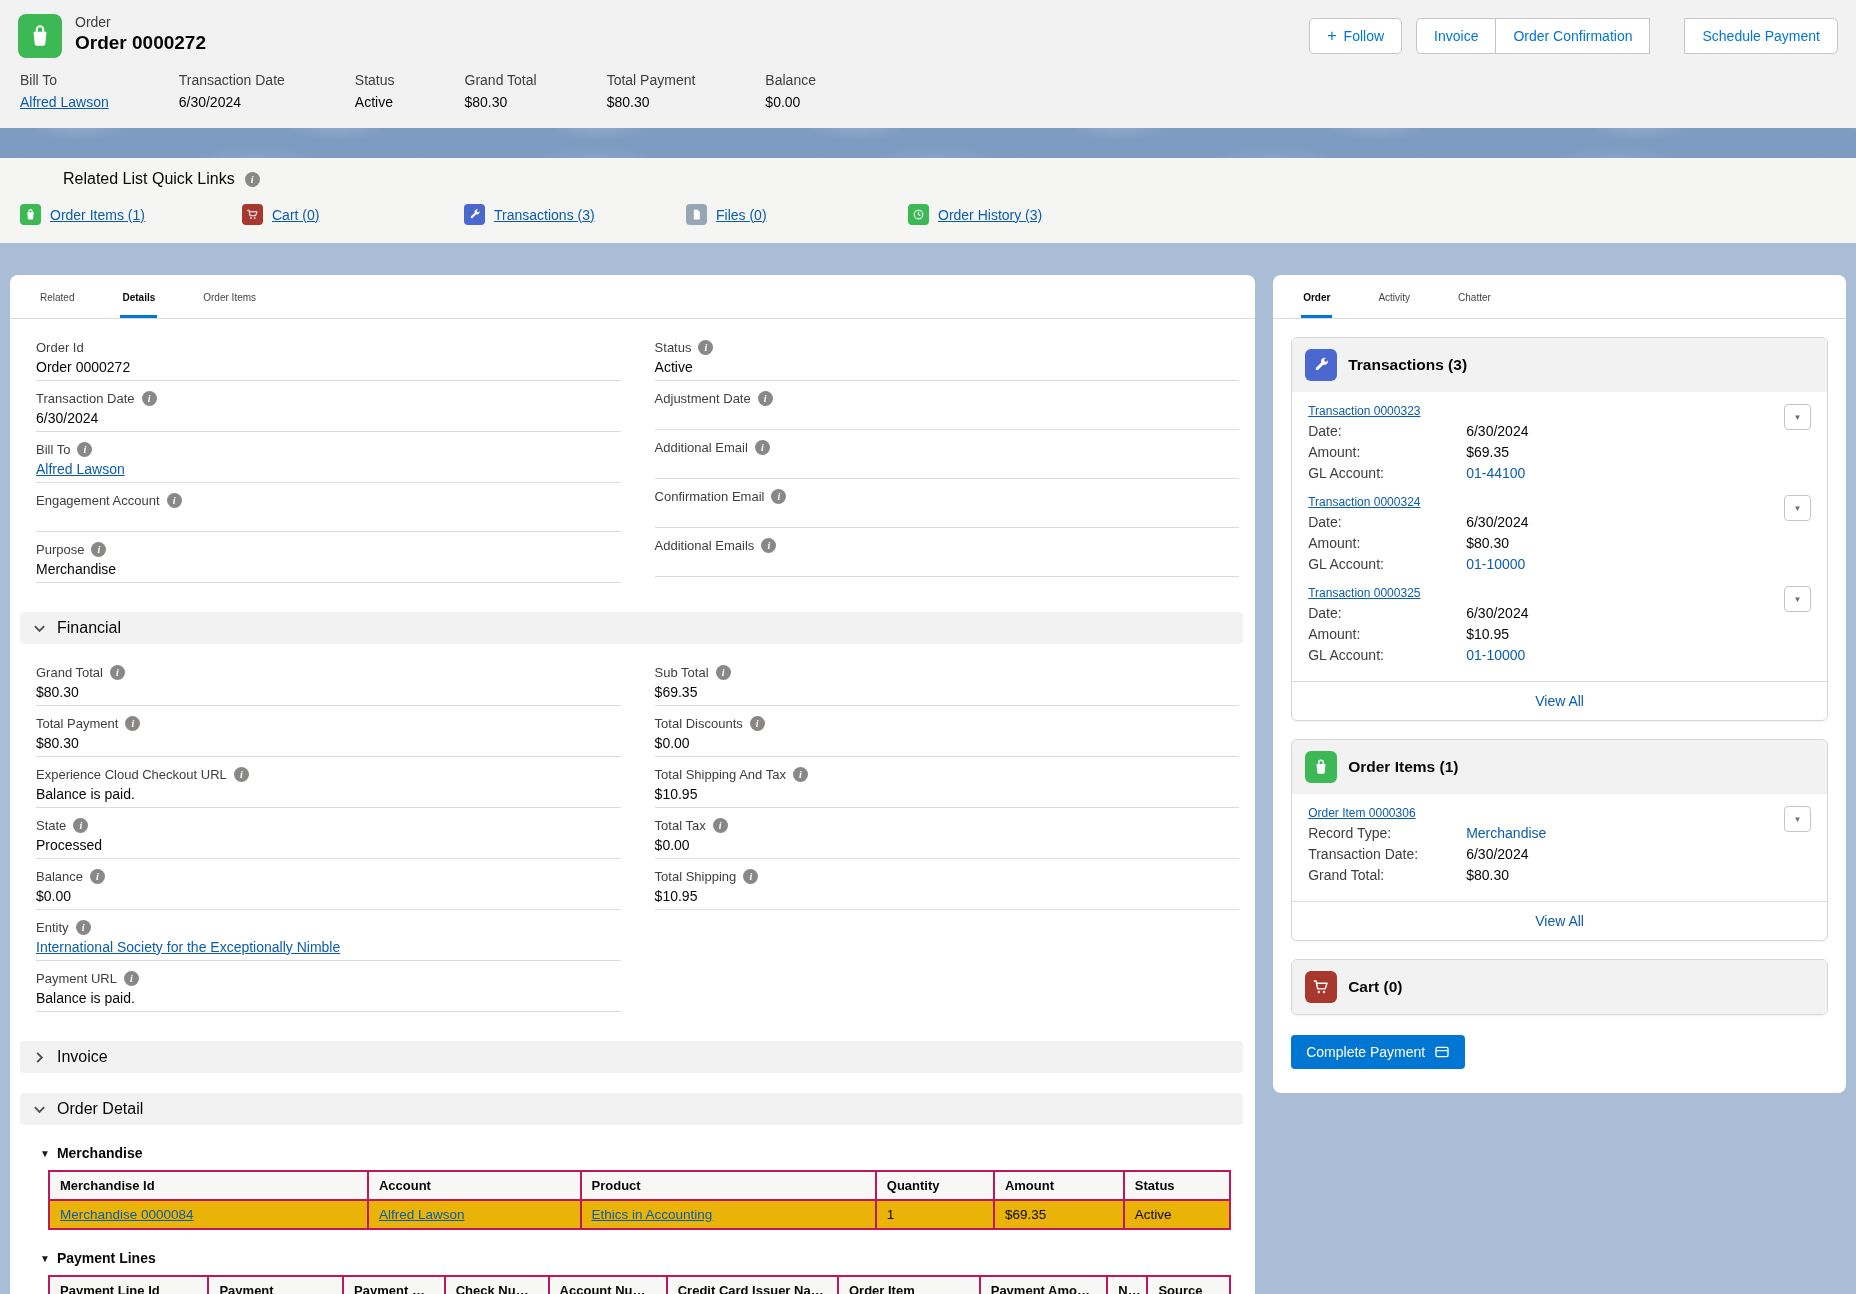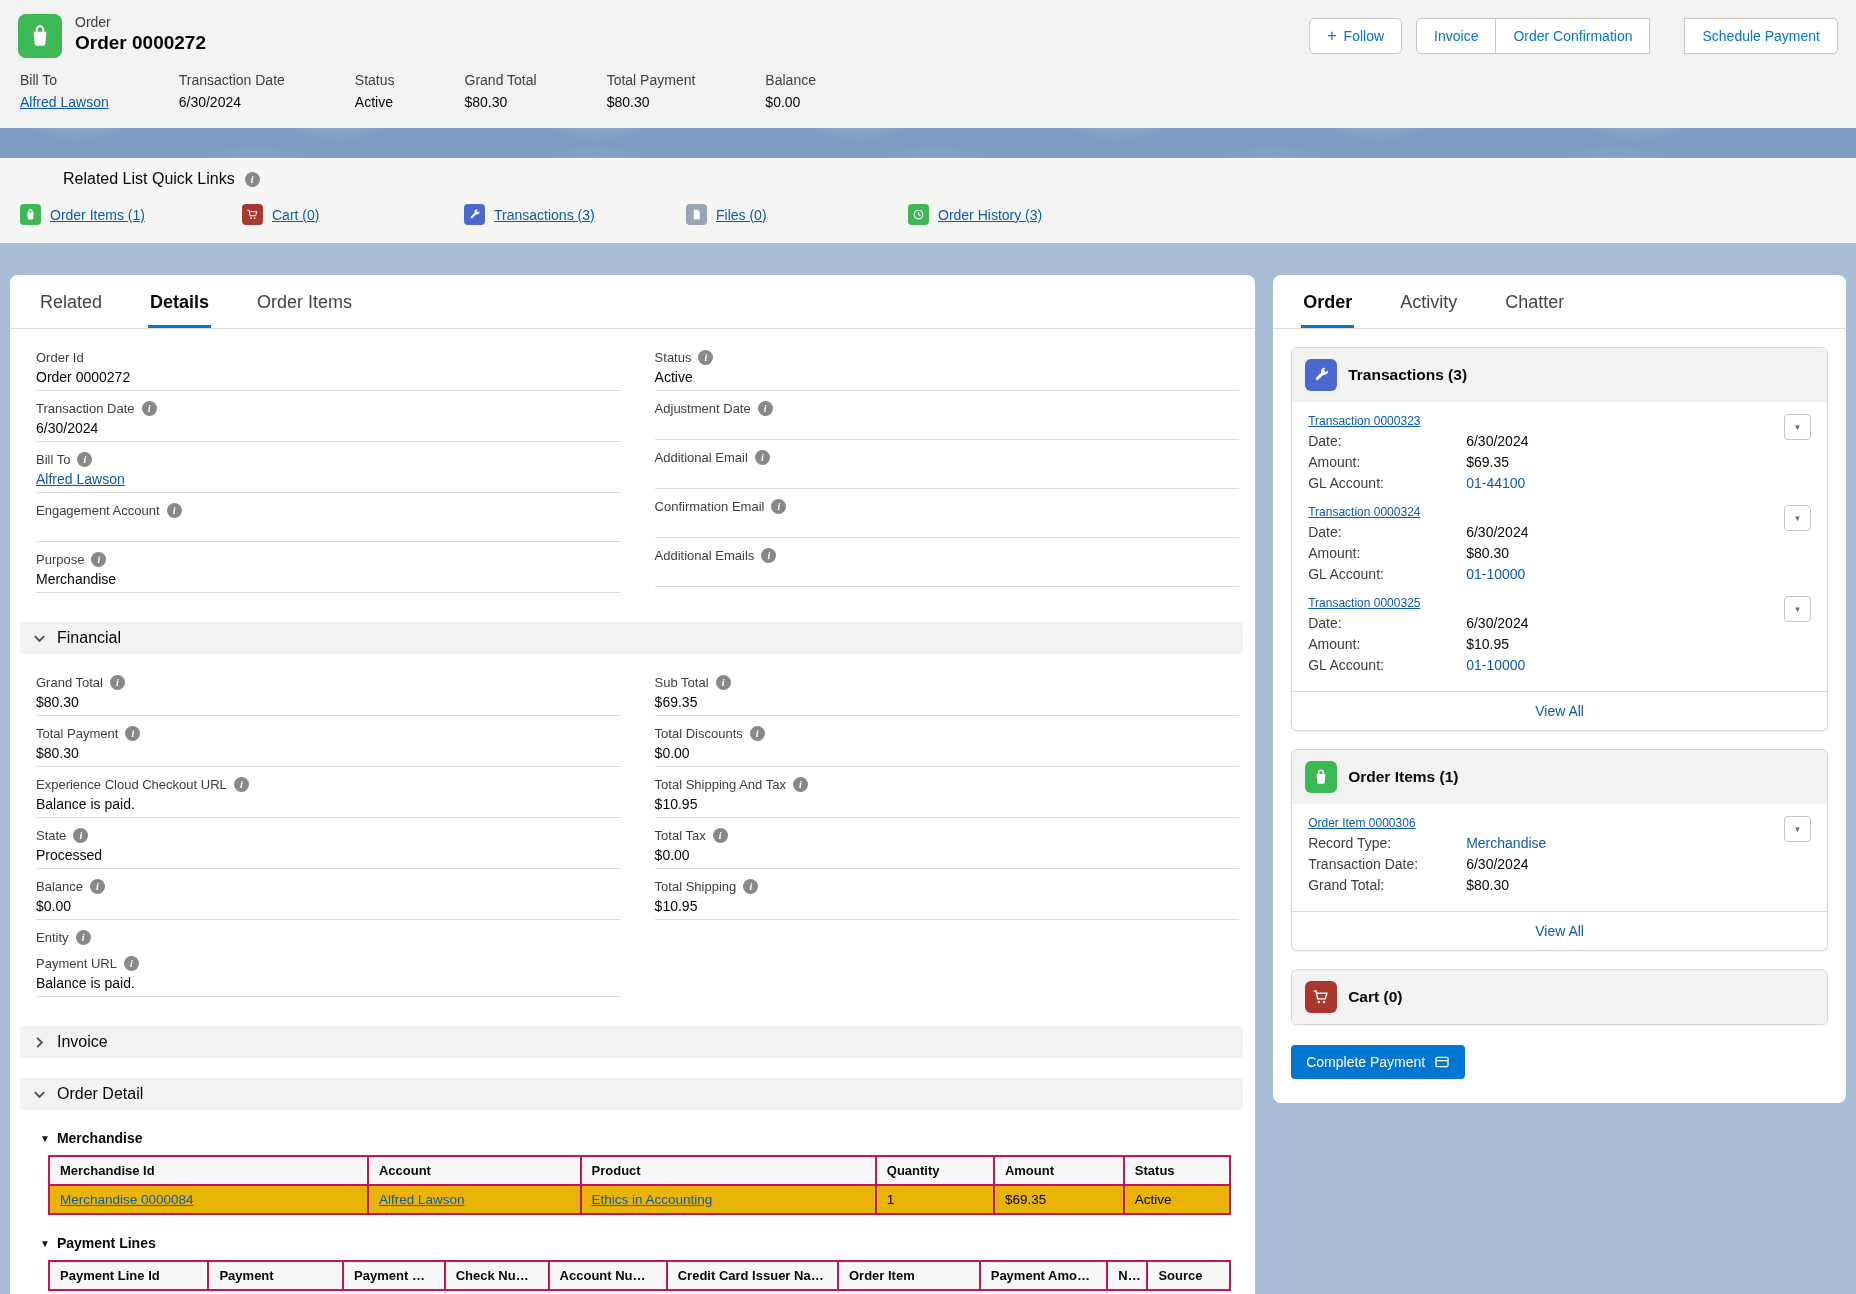--- a/index.html
+++ b/index.html
@@ -75,21 +75,21 @@
   .ic-gray  { background:#97a6b5; }
 
   
   .content { display:flex; align-items:flex-start; gap:18px; padding:0 10px; margin-top:32px; }
   .card { background:#fff; border-radius:8px; }
   .main-card { flex:1; min-height:1020px; overflow:hidden; }
   .side-panel { width:31.2%; flex:0 0 auto; padding-bottom:4px; overflow:hidden; }
 
   
   .tabs { display:flex; gap:44px; padding:0 28px; border-bottom:1px solid #dddbda; }
-  .tab { padding:17px 2px 15px; font-size:18px; color:#444; cursor:pointer; white-space:nowrap;text-align:center; }
+  .tab { padding:17px 2px 15px; font-size:10px; color:#444; cursor:pointer; white-space:nowrap;text-align:center; }
   .tab.active { font-weight:700; color:#080707; box-shadow: inset 0 -3px 0 #0176d3; }
 
   
   .fields { display:flex; gap:34px; padding:20px 16px 0 26px; }
   .fcol { flex:1; min-width:0; }
   .field { margin-bottom:9px; }
   .f-label { font-size:13px; color:#3e3e3c; display:flex; align-items:center; gap:7px; min-height:17px; }
   .f-value { font-size:14px; color:#080707; min-height:23px; padding:3px 0 5px; border-bottom:1px solid #dddbda; }
 
   
@@ -374,20 +374,21 @@
               <span>Balance</span>
               <span class="info">i</span>
             </div>
           <div class="f-value">$0.00</div>
         </div>
         <div class="field">
           <div class="f-label">
               <span>Entity</span>
               <span class="info">i</span>
             </div>
+          <div class="f-value"><a href="#" class="lnk">International Society for the Exceptionally Nimble</a></div>
         </div>
         <div class="field">
           <div class="f-label">
               <span>Payment URL</span>
               <span class="info">i</span>
             </div>
           <div class="f-value">Balance is paid.</div>
         </div>
       </div>
       <div class="fcol">

